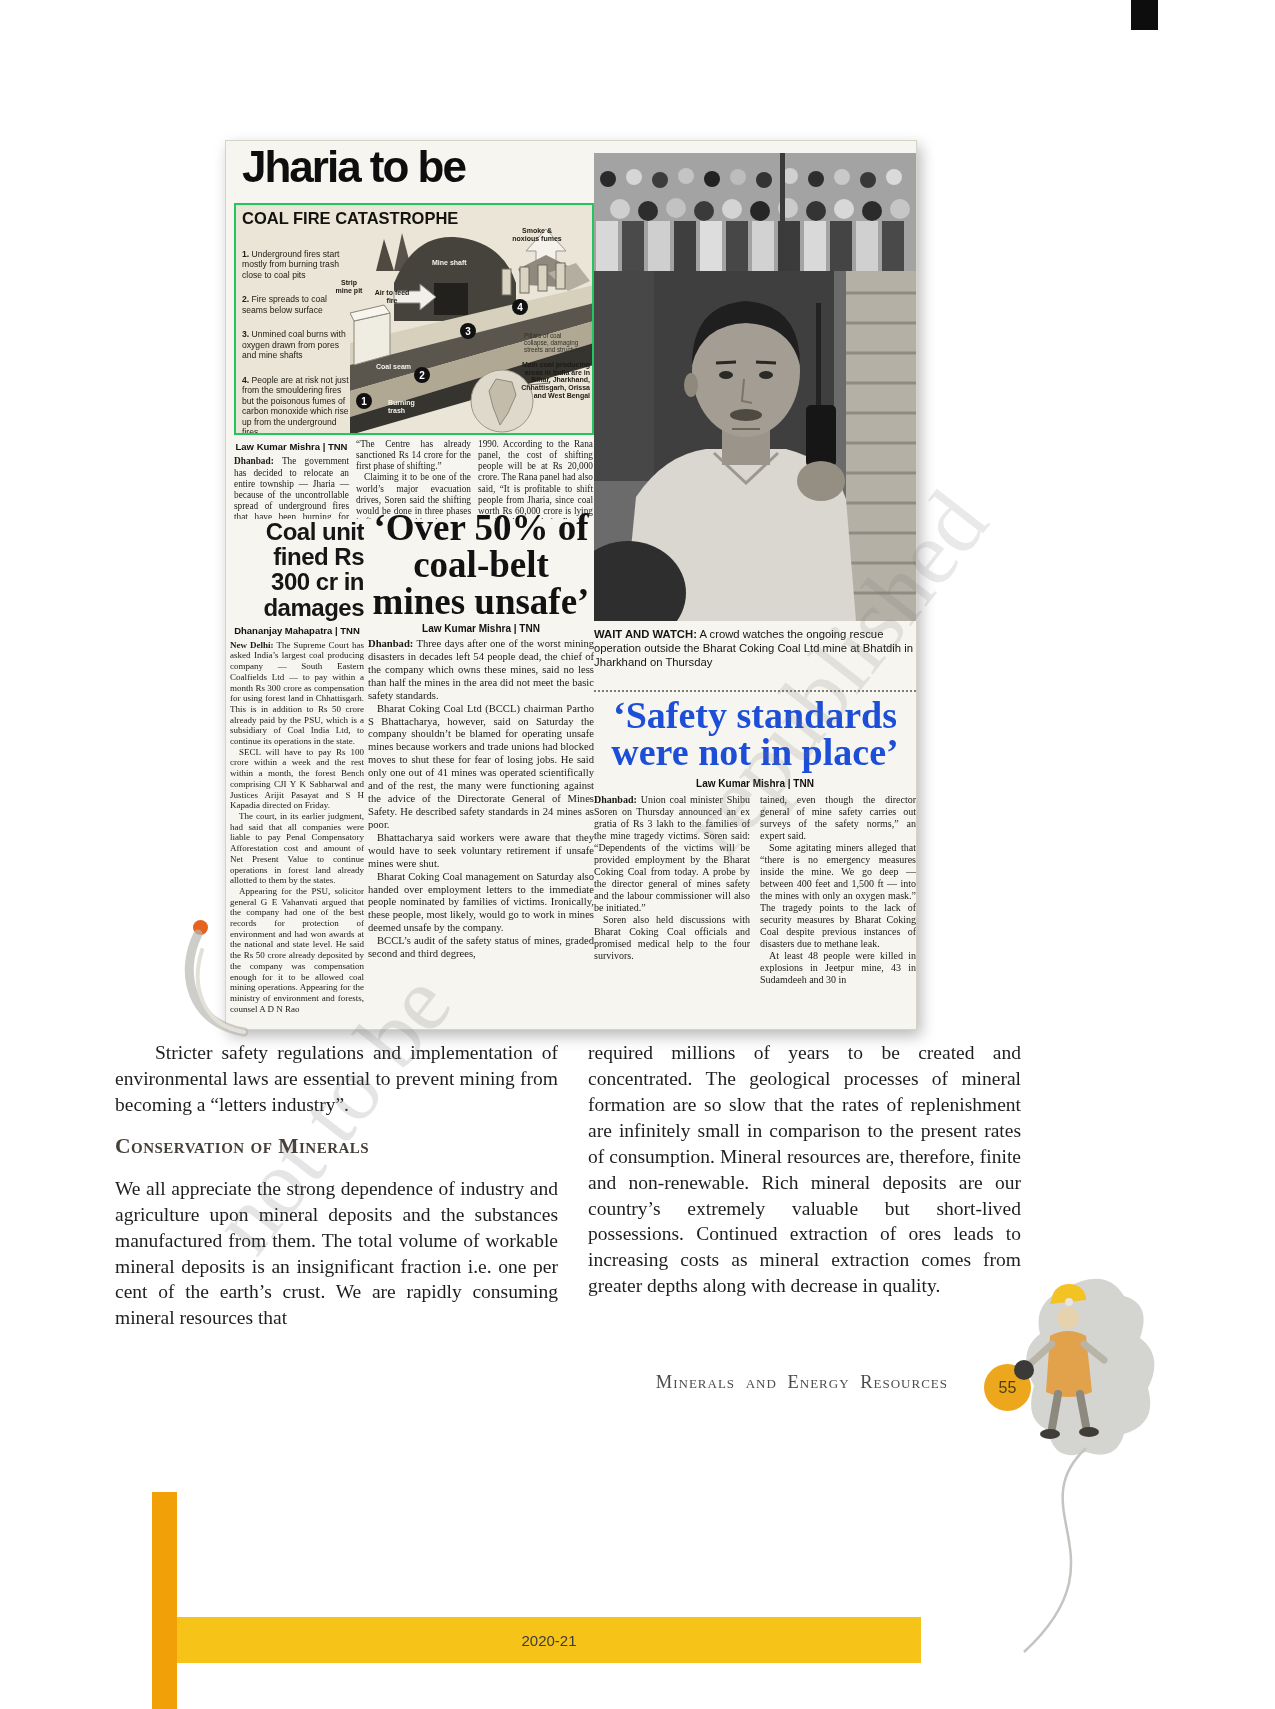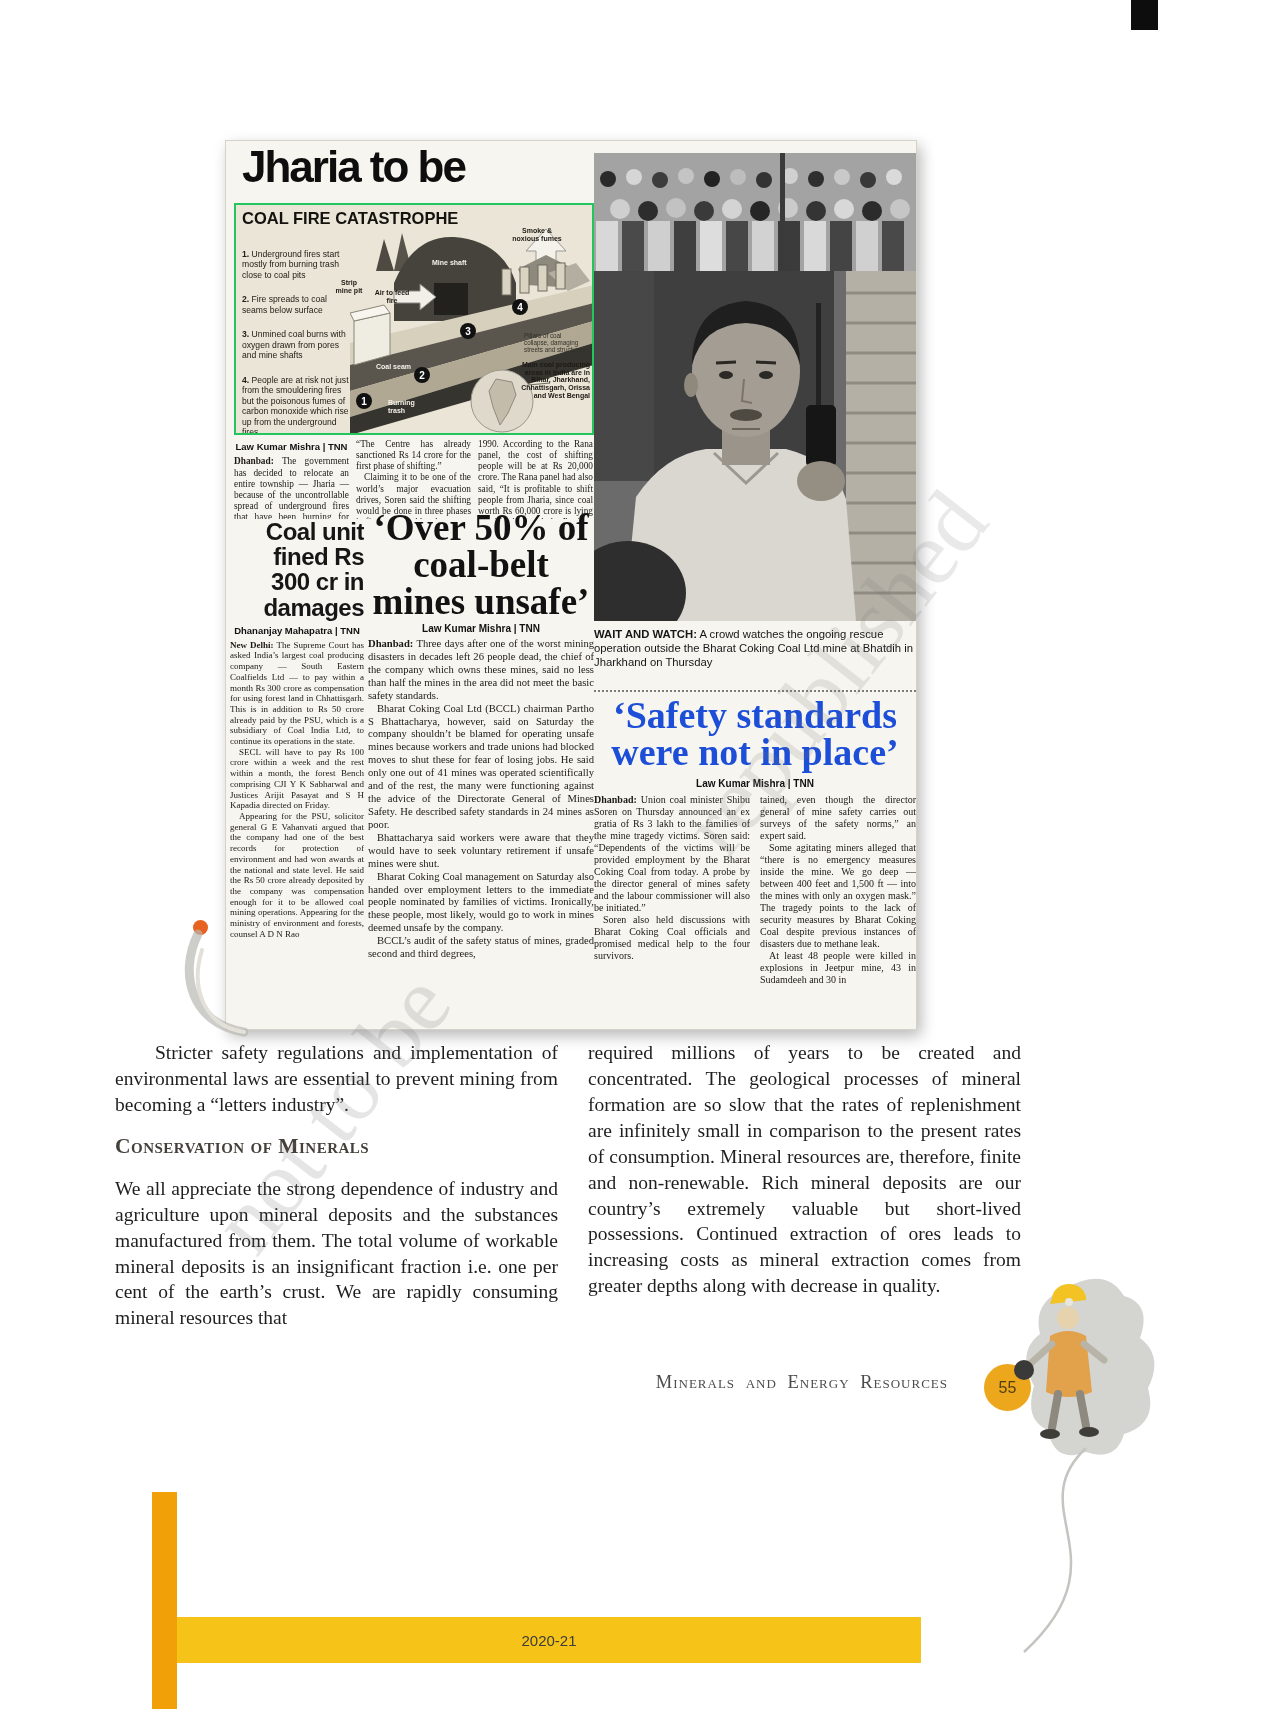--- a/index.html
+++ b/index.html
@@ -194,29 +194,30 @@
         <p>1990. According to the Rana panel, the cost of shifting people will be at Rs 20,000 crore. The Rana panel had also said, “It is profitable to shift people from Jharia, since coal worth Rs 60,000 crore is lying unutilised beneath the Jharia</p>
       </div>
     </div>
 
     <div class="fined">
       <h2>Coal unit fined Rs 300 cr in damages</h2>
       <div class="byline">Dhananjay Mahapatra | TNN</div>
       <div class="np-body">
         <p><b>New Delhi:</b> <span>The Supreme Court has asked India’s largest coal producing company — South Eastern Coalfields Ltd — to pay within a month Rs 300 crore as compensation for using forest land in Chhattisgarh. This is in addition to Rs 50 crore already paid by the PSU, which is a subsidiary of Coal India Ltd, to continue its operations in the state.</span></p>
         <p class="ind">SECL will have to pay Rs 100 crore within a week and the rest within a month, the forest Bench comprising CJI Y K Sabharwal and Justices Arijit Pasayat and S H Kapadia directed on Friday.</p>
+        <p class="ind">The court, in its earlier judgment, had said that all companies were liable to pay Penal Compensatory Afforestation cost and amount of Net Present Value to continue operations in forest land already allotted to them by the states.</p>
         <p class="ind">Appearing for the PSU, solicitor general G E Vahanvati argued that the company had one of the best records for protection of environment and had won awards at the national and state level. He said the Rs 50 crore already deposited by the company was compensation enough for it to be allowed coal mining operations. Appearing for the ministry of environment and forests, counsel A D N Rao</p>
       </div>
     </div>
 
     <div class="unsafe">
       <h2>‘Over 50% of coal-belt mines unsafe’</h2>
       <div class="byline">Law Kumar Mishra | TNN</div>
       <div class="np-body">
-        <p><b>Dhanbad:</b> <span>Three days after one of the worst mining disasters in decades left 26 people dead, the chief of the company which owns these mines, said no less than half the mines in the area did not meet the basic safety standards.</span></p>
+        <p><b>Dhanbad:</b> <span>Three days after one of the worst mining disasters in decades left 54 people dead, the chief of the company which owns these mines, said no less than half the mines in the area did not meet the basic safety standards.</span></p>
         <p class="ind">Bharat Coking Coal Ltd (BCCL) chairman Partho S Bhattacharya, however, said on Saturday the company shouldn’t be blamed for operating unsafe mines because workers and trade unions had blocked moves to shut these for fear of losing jobs. He said only one out of 41 mines was operated scientifically and of the rest, the many were functioning against the advice of the Directorate General of Mines Safety. He described safety standards in 24 mines as poor.</p>
         <p class="ind">Bhattacharya said workers were aware that they would have to seek voluntary retirement if unsafe mines were shut.</p>
         <p class="ind">Bharat Coking Coal management on Saturday also handed over employment letters to the immediate people nominated by families of victims. Ironically, these people, most likely, would go to work in mines deemed unsafe by the company.</p>
         <p class="ind">BCCL’s audit of the safety status of mines, graded second and third degrees,</p>
       </div>
     </div>
 
     <svg class="photo" width="322" height="468" viewBox="0 0 322 468">
       <rect width="322" height="468" fill="#8e8e8e"></rect>
 

